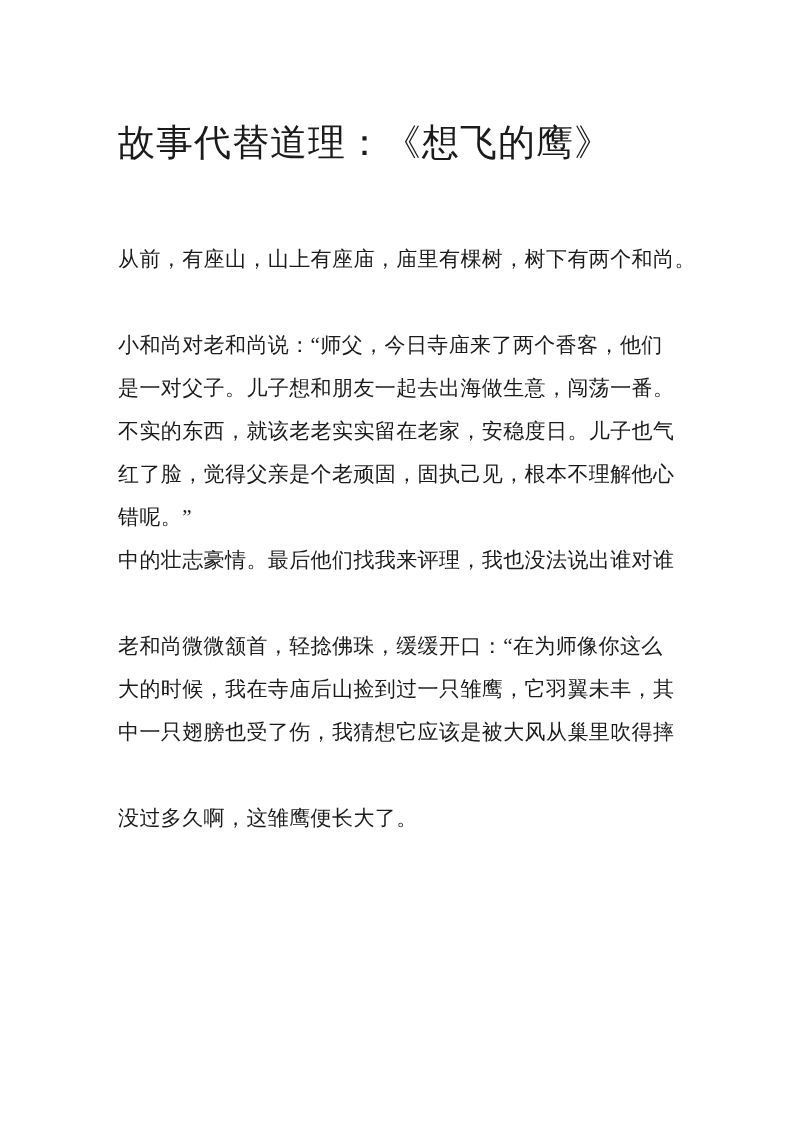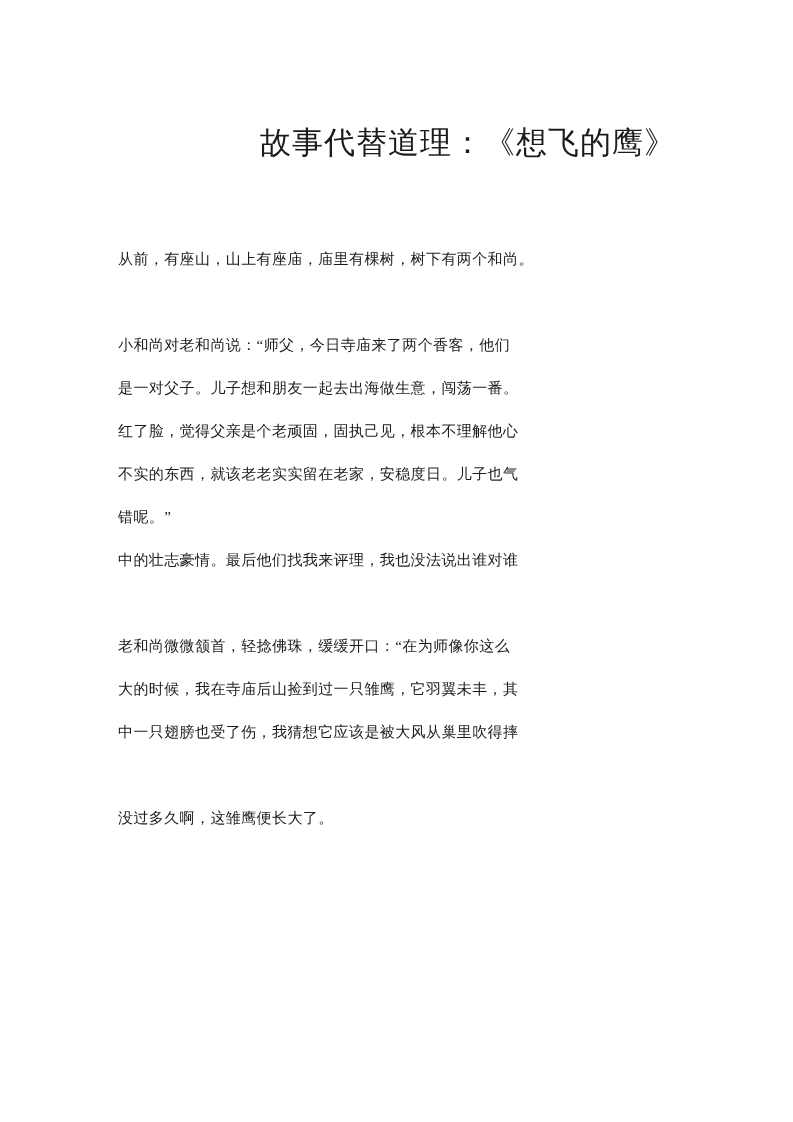--- a/index.html
+++ b/index.html
@@ -13,55 +13,55 @@
     height: 1122px;
     background: #ffffff;
     box-sizing: border-box;
     padding: 120px 117px 0 118px;
     color: #1b1b1b;
     font-family: "Liberation Serif", "DejaVu Serif", serif;
     overflow: hidden;
   }
   .title {
     margin: 0 0 72px 0;
-    font-size: 31px;
+    font-size: 37px;
     line-height: 46px;
     font-weight: normal;
-    text-align: right;
+    text-align: left;
     letter-spacing: 1px;
     white-space: nowrap;
   }
   .paragraph {
     margin: 0 0 43px 0;
   }
   .paragraph:last-child {
     margin-bottom: 0;
     font-family: Liberation Serif, serif;
   }
   .line {
-    font-size: 15px;
+    font-size: 21px;
     line-height: 43px;
     letter-spacing: 0.4px;
     white-space: nowrap;
   }
 </style>
 </head>
 <body>
 
 <div class="page">
   <h1 class="title">故事代替道理：《想飞的鹰》</h1>
   <div id="doc-body">
       <div class="paragraph">
         <div class="line">从前，有座山，山上有座庙，庙里有棵树，树下有两个和尚。</div>
       </div>
       <div class="paragraph">
         <div class="line">小和尚对老和尚说：“师父，今日寺庙来了两个香客，他们</div>
         <div class="line">是一对父子。儿子想和朋友一起去出海做生意，闯荡一番。</div>
+        <div class="line">不实的东西，就该老老实实留在老家，安稳度日。儿子也气</div>
         <div class="line">红了脸，觉得父亲是个老顽固，固执己见，根本不理解他心</div>
-        <div class="line">不实的东西，就该老老实实留在老家，安稳度日。儿子也气</div>
         <div class="line">错呢。”</div>
         <div class="line">中的壮志豪情。最后他们找我来评理，我也没法说出谁对谁</div>
       </div>
       <div class="paragraph">
         <div class="line">老和尚微微颔首，轻捻佛珠，缓缓开口：“在为师像你这么</div>
         <div class="line">大的时候，我在寺庙后山捡到过一只雏鹰，它羽翼未丰，其</div>
         <div class="line">中一只翅膀也受了伤，我猜想它应该是被大风从巢里吹得摔</div>
       </div>
       <div class="paragraph">
         <div class="line">没过多久啊，这雏鹰便长大了。</div>

